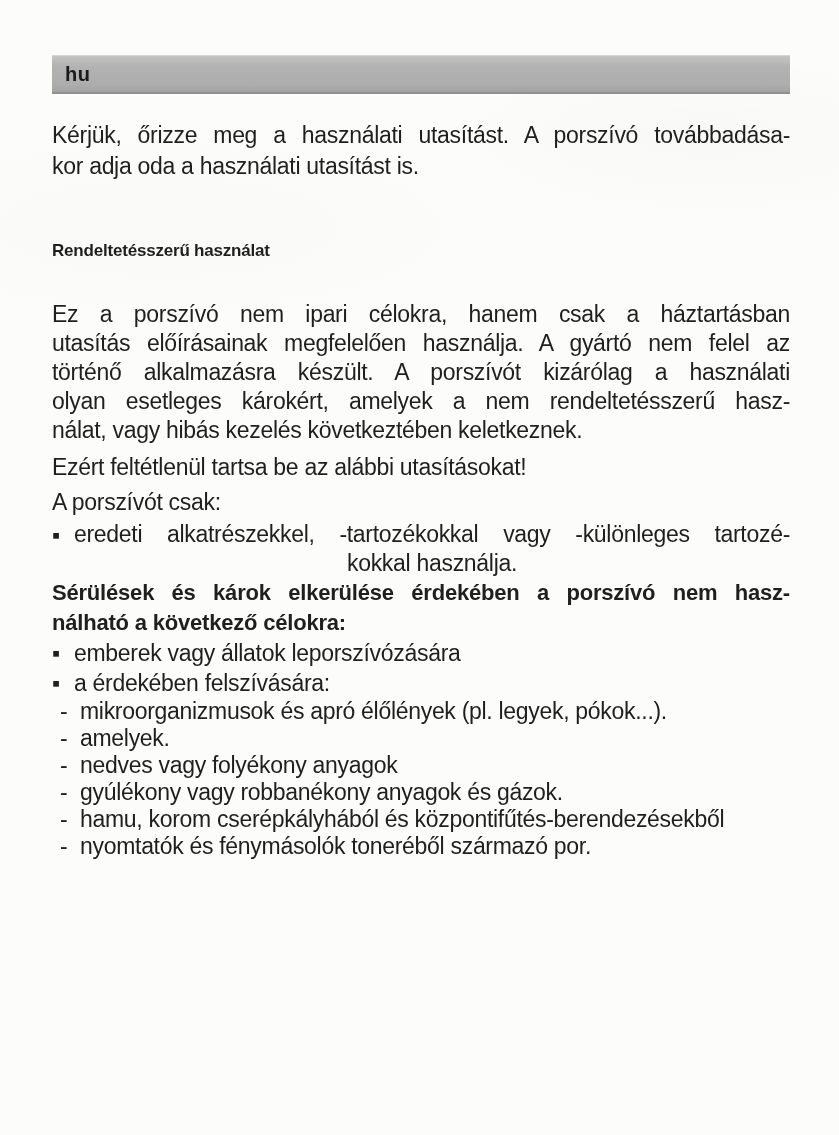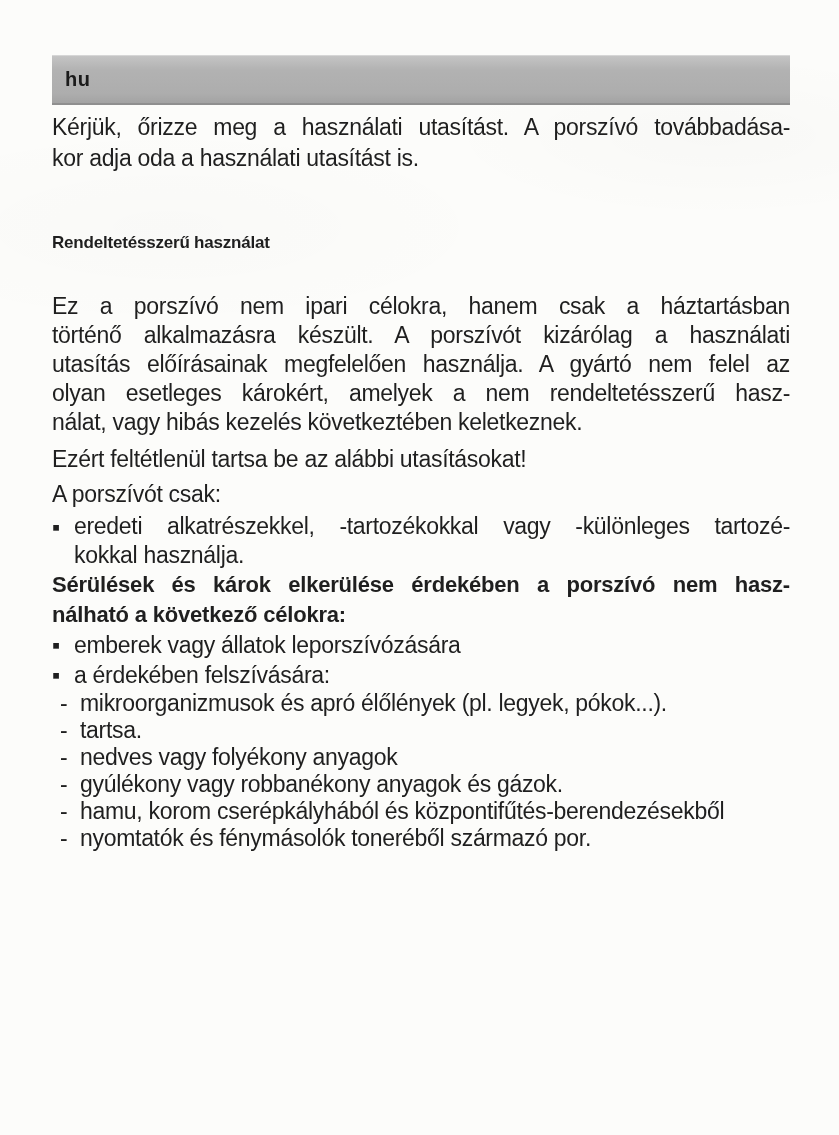--- a/index.html
+++ b/index.html
@@ -11,51 +11,51 @@
     overflow:hidden;
   }
   .page {
     position:relative; width:839px; height:1135px;
     background:
       radial-gradient(ellipse 400px 120px at 85% 12%, rgba(0,0,0,0.015), transparent 70%),
       radial-gradient(ellipse 500px 150px at 20% 20%, rgba(0,0,0,0.012), transparent 70%),
       #fcfcfa;
   }
   .hu-bar {
-    position:absolute; left:52px; top:55px; width:738px; height:50px;
+    position:absolute; left:52px; top:55px; width:738px; height:39px;
     background:linear-gradient(#c4c4c4, #b2b2b2 30%, #adadad 80%, #a3a3a3);
     border-top:1px solid #d6d6d6;
     border-bottom:2px solid #8f8f8f;
     box-sizing:border-box;
     display:flex; align-items:center;text-align:center;
   }
   .hu-label {
     font-weight:bold; font-size:20px; color:#1b1b1b;
     padding-left:13px; letter-spacing:0.5px;
   }
   .content {
-    position:absolute; left:52px; top:112px; width:738px;
+    position:absolute; left:52px; top:120px; width:738px;
     font-size:23px; line-height:31px; letter-spacing:-0.3px;
   }
   .line { display:block; }
   .jl { text-align:justify; text-align-last:justify; }
   .para-usage { margin-top:54px; }
   .para-usage .line { line-height:29px; }
   .section-title {
     margin-top:54px;
     font-size:17px; font-weight:bold; line-height:30px; letter-spacing:-0.2px;
   }
   .para-usage { margin-top:34px; }
   .note { margin-top:8px; line-height:29px; }
   .only-intro { margin-top:6px; line-height:29px; }
   .li { display:flex; align-items:flex-start; }
   .li .marker { flex:none; width:22px; line-height:inherit; }
   .li .li-body { flex:1; min-width:0; }
   .only-bullet { margin-top:3px; }
-  .only-bullet .line { line-height:29px; }
+  .only-bullet .line { line-height:29px;text-align:center; }
   .warning {
     font-weight:bold; font-size:22px;
     line-height:30px; letter-spacing:-0.2px;
   }
   .bullets .li { line-height:30px; }
   .dash-list { margin-top:0; padding-left:8px; }
   .dash-list .li { line-height:27px; }
   .dash-list .marker { width:20px; }
 </style>
 </head>
@@ -71,22 +71,22 @@
 
     <div class="para-intro">
       <span class="line jl">Kérjük, őrizze meg a használati utasítást. A porszívó továbbadása-</span>
       <span class="line">kor adja oda a használati utasítást is.</span>
     </div>
 
     <div class="section-title">Rendeltetésszerű használat</div>
 
     <div class="para-usage">
       <span class="line jl">Ez a porszívó nem ipari célokra, hanem csak a háztartásban</span>
+      <span class="line jl">utasítás előírásainak megfelelően használja. A gyártó nem felel az</span>
       <span class="line jl">történő alkalmazásra készült. A porszívót kizárólag a használati</span>
-      <span class="line jl">utasítás előírásainak megfelelően használja. A gyártó nem felel az</span>
       <span class="line jl">olyan esetleges károkért, amelyek a nem rendeltetésszerű hasz-</span>
       <span class="line">nálat, vagy hibás kezelés következtében keletkeznek.</span>
     </div>
 
     <div class="note">Ezért feltétlenül tartsa be az alábbi utasításokat!</div>
 
     <div class="only-intro">A porszívót csak:</div>
 
     <div class="li only-bullet">
       <span class="marker">▪</span>
@@ -115,21 +115,21 @@
     <div class="dash-list">
       <div class="li">
         <span class="marker">-</span>
         <div class="li-body">
           <span class="line">mikroorganizmusok és apró élőlények (pl. legyek, pókok...).</span>
         </div>
       </div>
       <div class="li">
         <span class="marker">-</span>
         <div class="li-body">
-          <span class="line">tartsa.</span>
+          <span class="line">amelyek.</span>
         </div>
       </div>
       <div class="li">
         <span class="marker">-</span>
         <div class="li-body">
           <span class="line">nedves vagy folyékony anyagok</span>
         </div>
       </div>
       <div class="li">
         <span class="marker">-</span>

